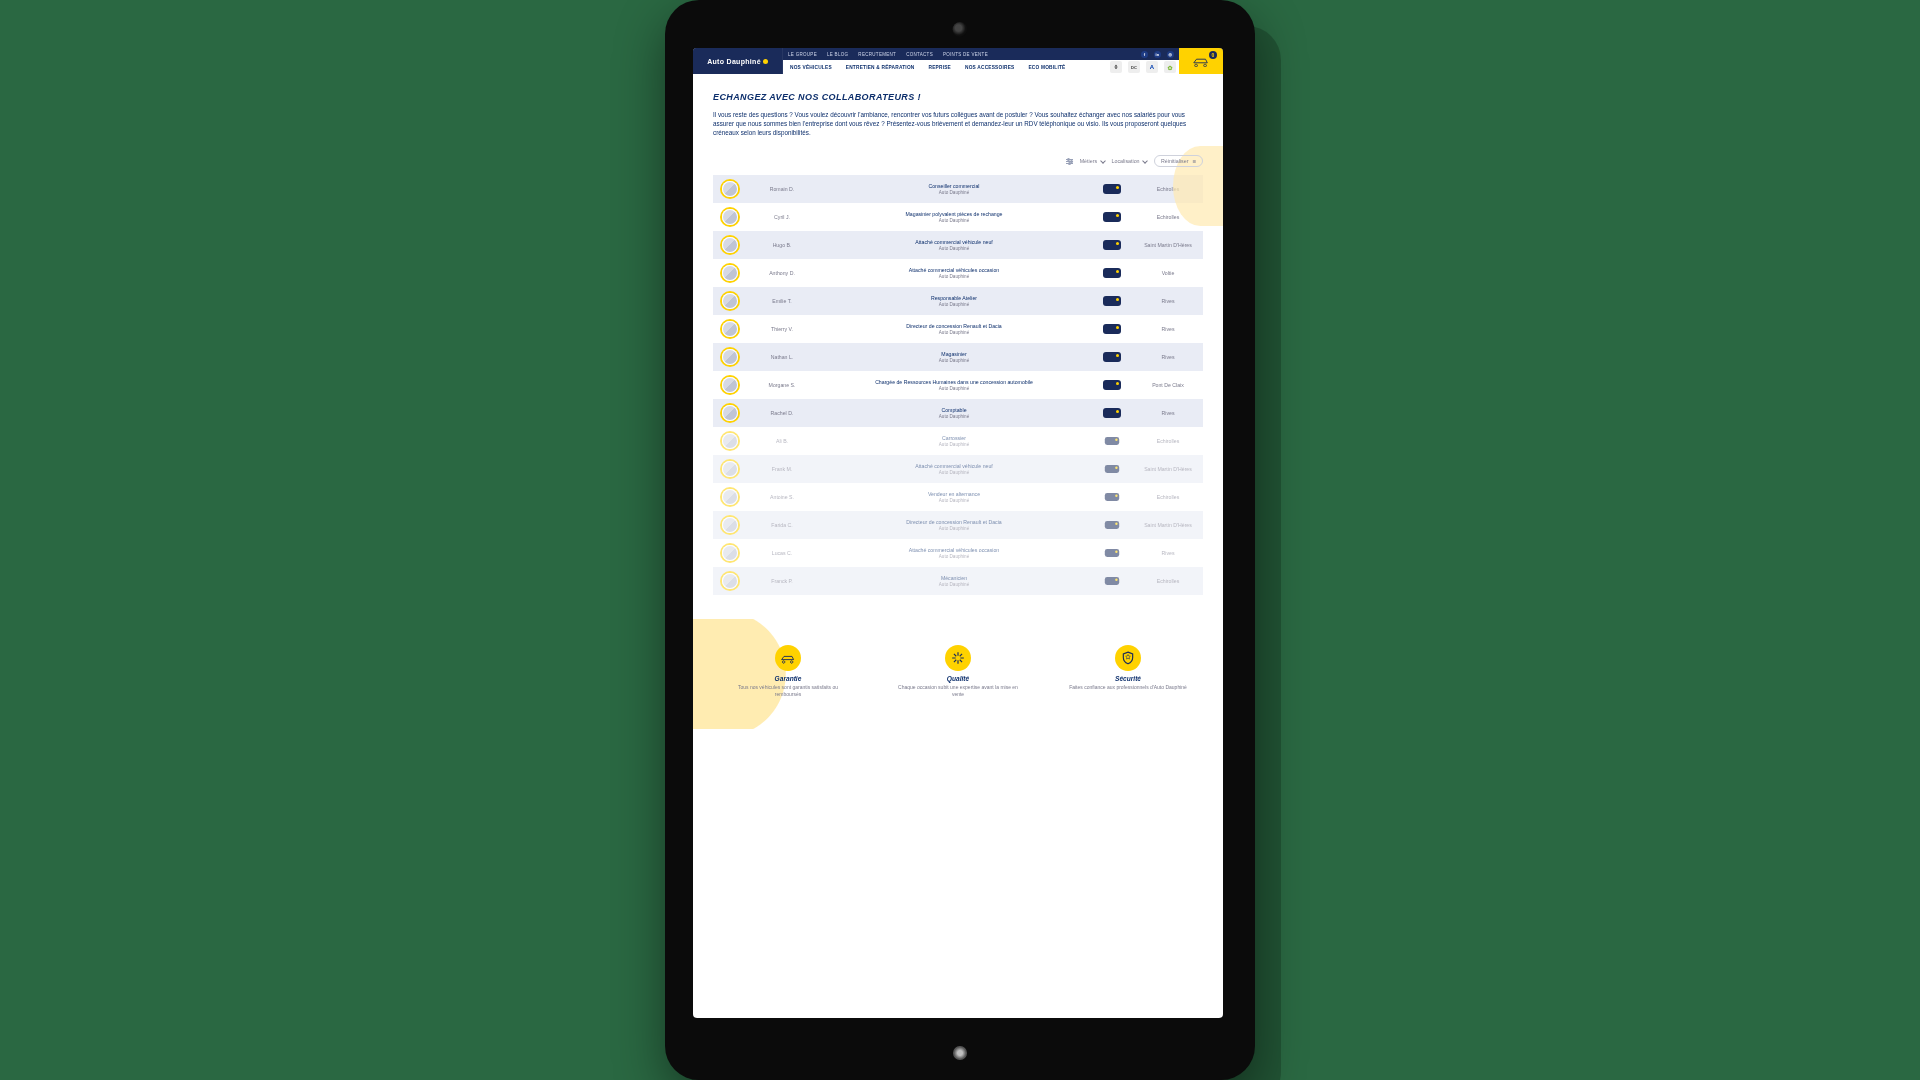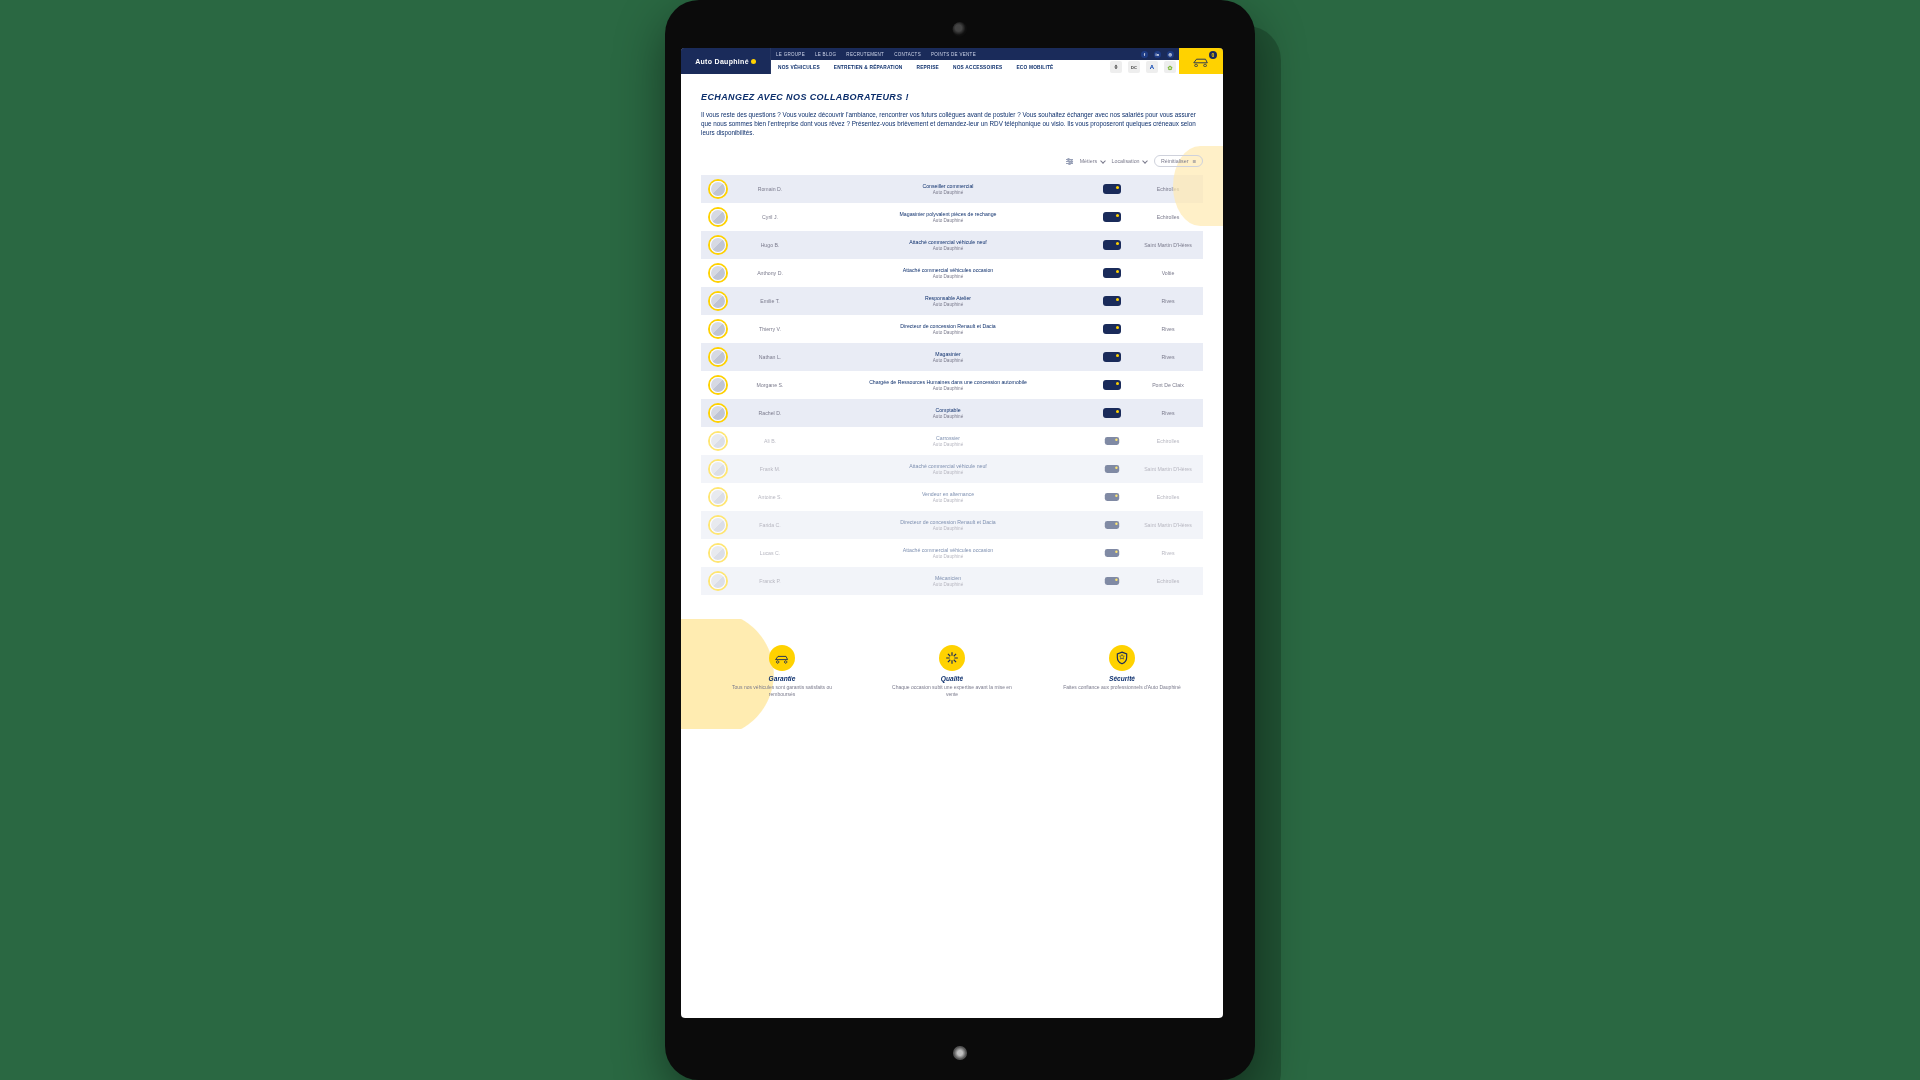--- a/index.html
+++ b/index.html
@@ -17,21 +17,21 @@
   body{background:var(--green-bg);display:flex;align-items:stretch;justify-content:center}
 
   
   .tablet{
     width:590px;
     height:100%;
     background:var(--black);
     border-radius:34px;
     margin:0 auto;
     position:relative;
-    padding:48px 32px 62px 16px;
+    padding:48px 32px 62px 28px;
     box-shadow:0 18px 50px rgba(0,0,0,.45);
   }
   .tablet::after{ 
     content:"";position:absolute;inset:auto -26px -26px 26px;height:100%;
     border-radius:34px;background:rgba(0,0,0,.2);z-index:-1;
   }
   .camera{position:absolute;top:22px;left:50%;transform:translateX(-50%);
     width:15px;height:15px;border-radius:50%;
     background:radial-gradient(circle at 40% 40%,#444 0 25%,#111 55%,#000 100%)}
   .home{position:absolute;bottom:20px;left:50%;transform:translateX(-50%);

